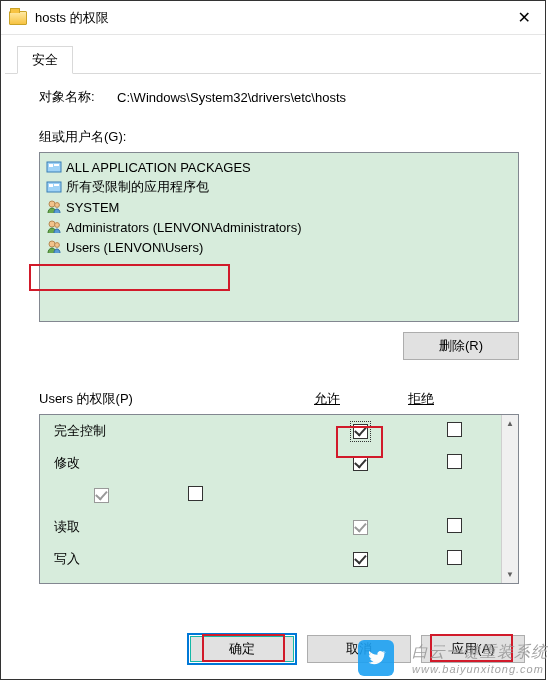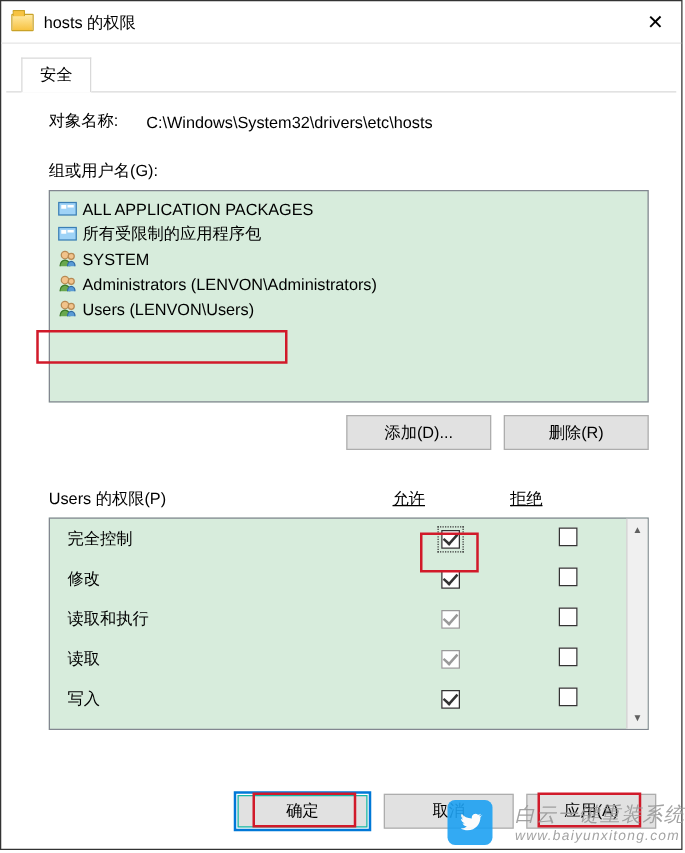--- a/index.html
+++ b/index.html
@@ -134,21 +134,20 @@
               <path d="M2 14c0-3 2-5 4-5s4 2 4 5" fill="#6aa84f" stroke="#3d7a2a"></path>
               <circle cx="11" cy="6" r="2.4" fill="#f2c38b" stroke="#b78a54"></circle>
               <path d="M8 14c0-2.5 1.5-4 3-4s3 1.5 3 4" fill="#5a9bd5" stroke="#2f6aa5"></path>
             </svg>
         </span>
         <span>Users (LENVON\Users)</span>
       </div>
     </div>
 
     <div class="btnrow">
-      <button class="btn">添加(D)...</button>
       <button class="btn">删除(R)</button>
     </div>
 
     <div class="perm-header">
       <span class="h-left">Users 的权限(P)</span>
       <span class="h-col">允许</span>
       <span class="h-col" style="margin-right:17px;">拒绝</span>
     </div>
 
     <div class="perm-box">
@@ -157,21 +156,20 @@
           <span class="pl">完全控制</span>
           <span class="pc"><span class="cb checked focus"></span></span>
           <span class="pc"><span class="cb"></span></span>
         </div>
         <div class="perm-row">
           <span class="pl">修改</span>
           <span class="pc"><span class="cb checked"></span></span>
           <span class="pc"><span class="cb"></span></span>
         </div>
         <div class="perm-row">
-          <span class="pl">读取和执行</span>
           <span class="pc"><span class="cb checked greyed"></span></span>
           <span class="pc"><span class="cb"></span></span>
         </div>
         <div class="perm-row">
           <span class="pl">读取</span>
           <span class="pc"><span class="cb checked greyed"></span></span>
           <span class="pc"><span class="cb"></span></span>
         </div>
         <div class="perm-row">
           <span class="pl">写入</span>

